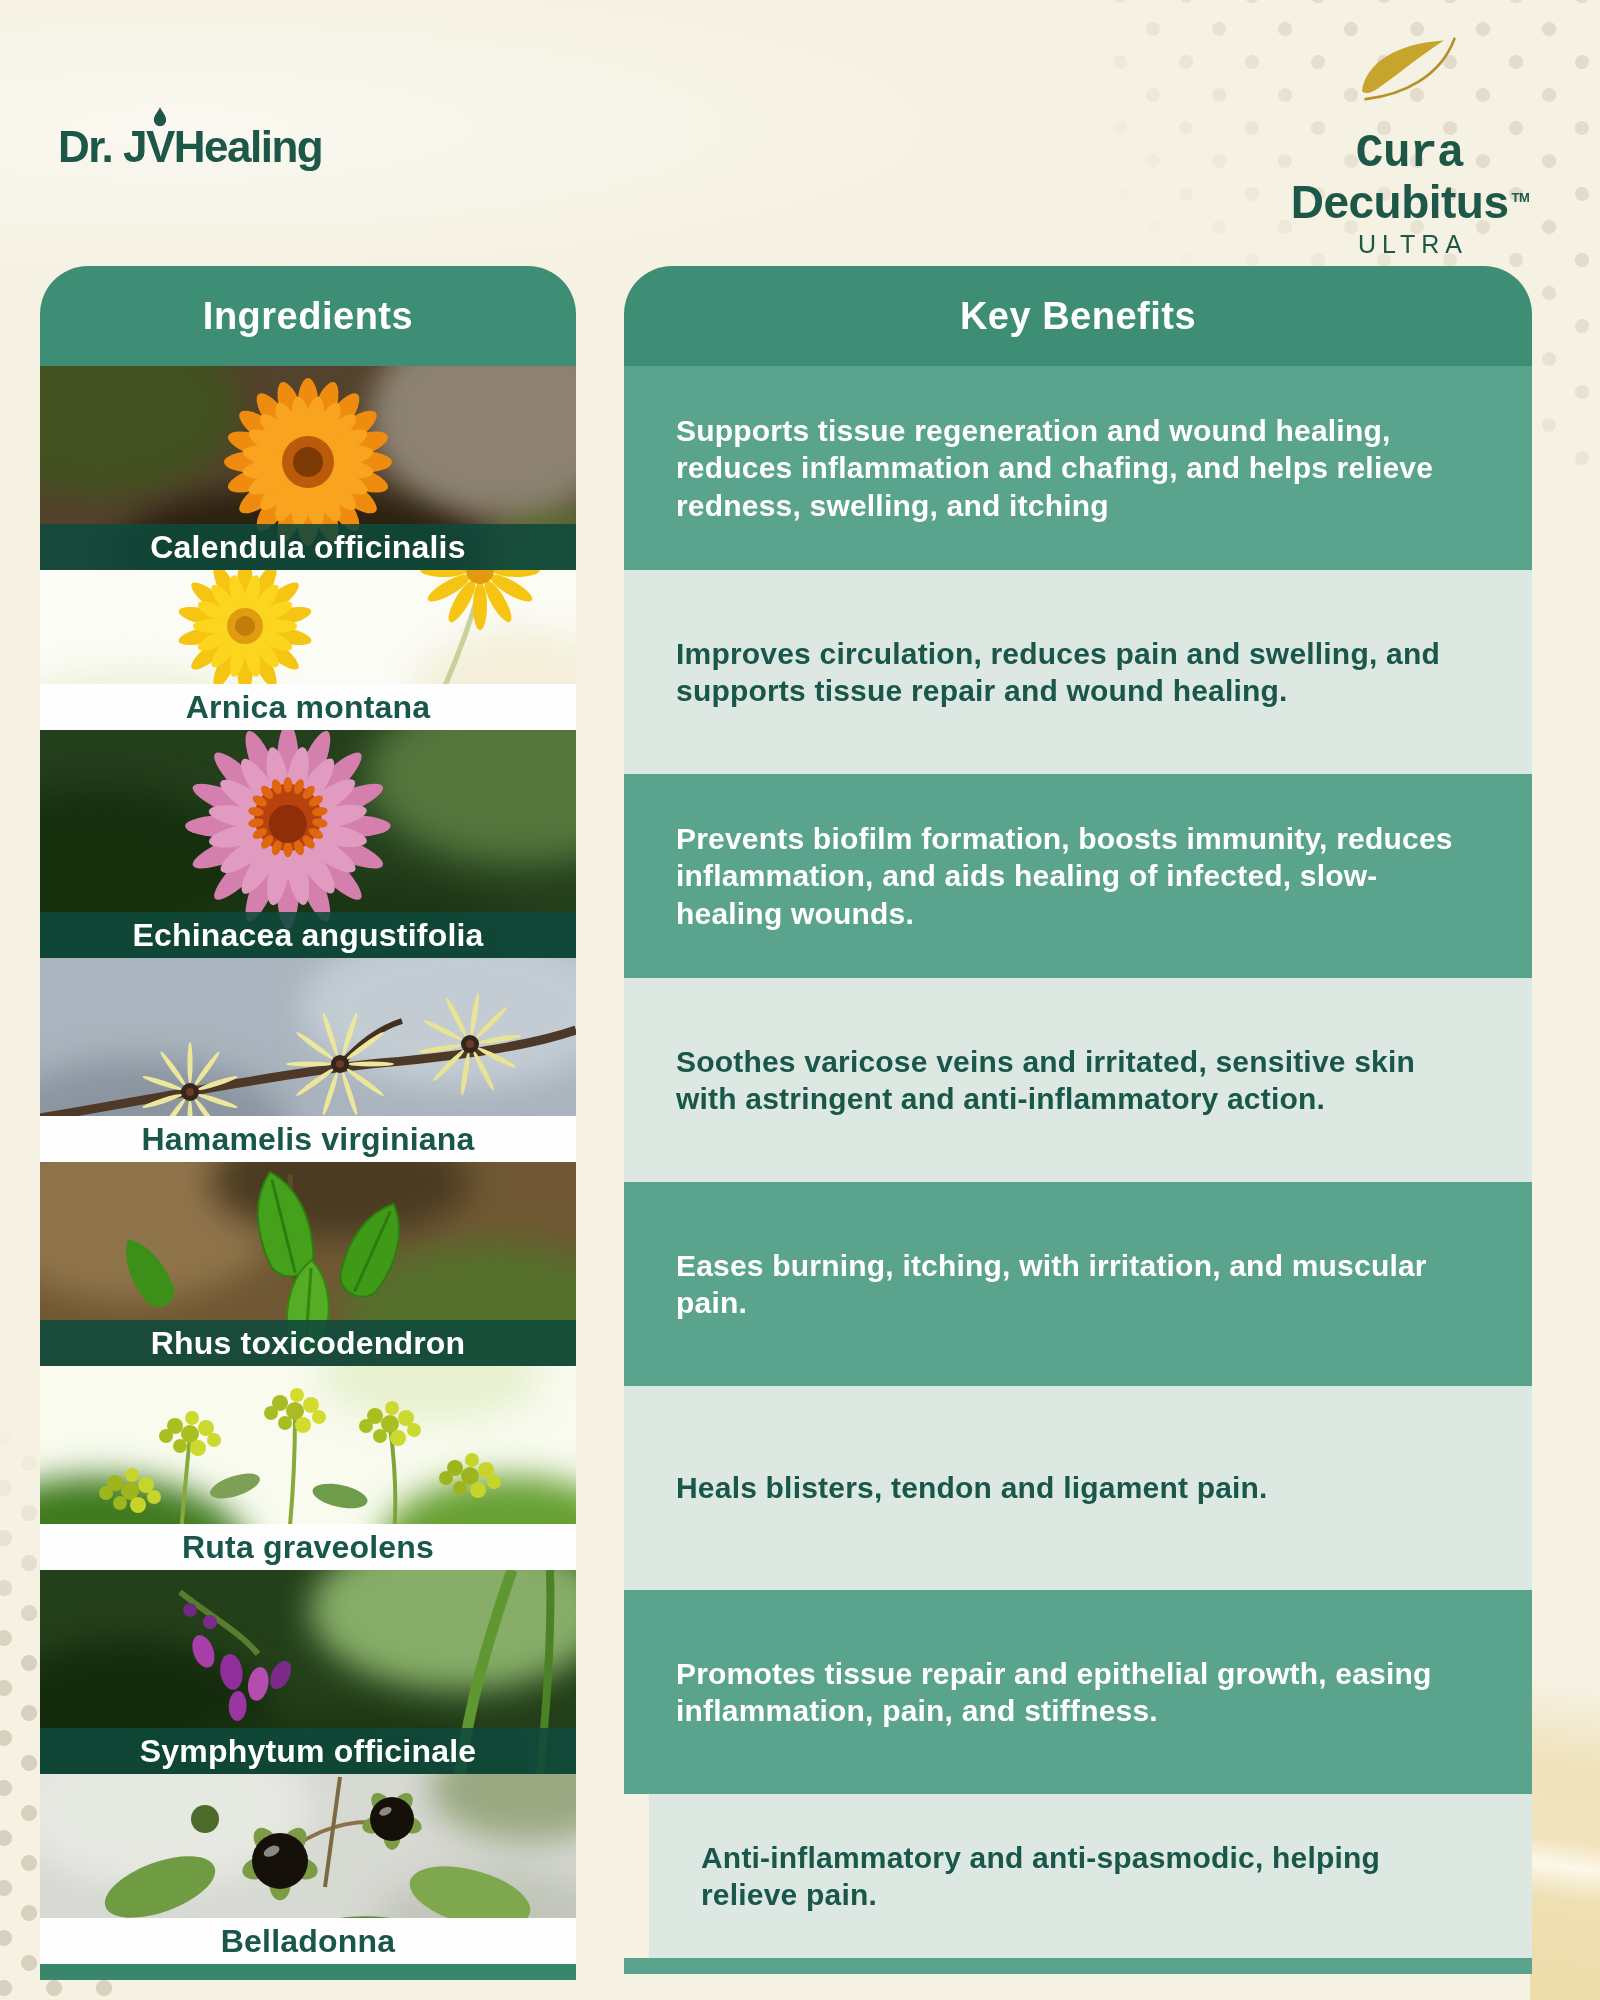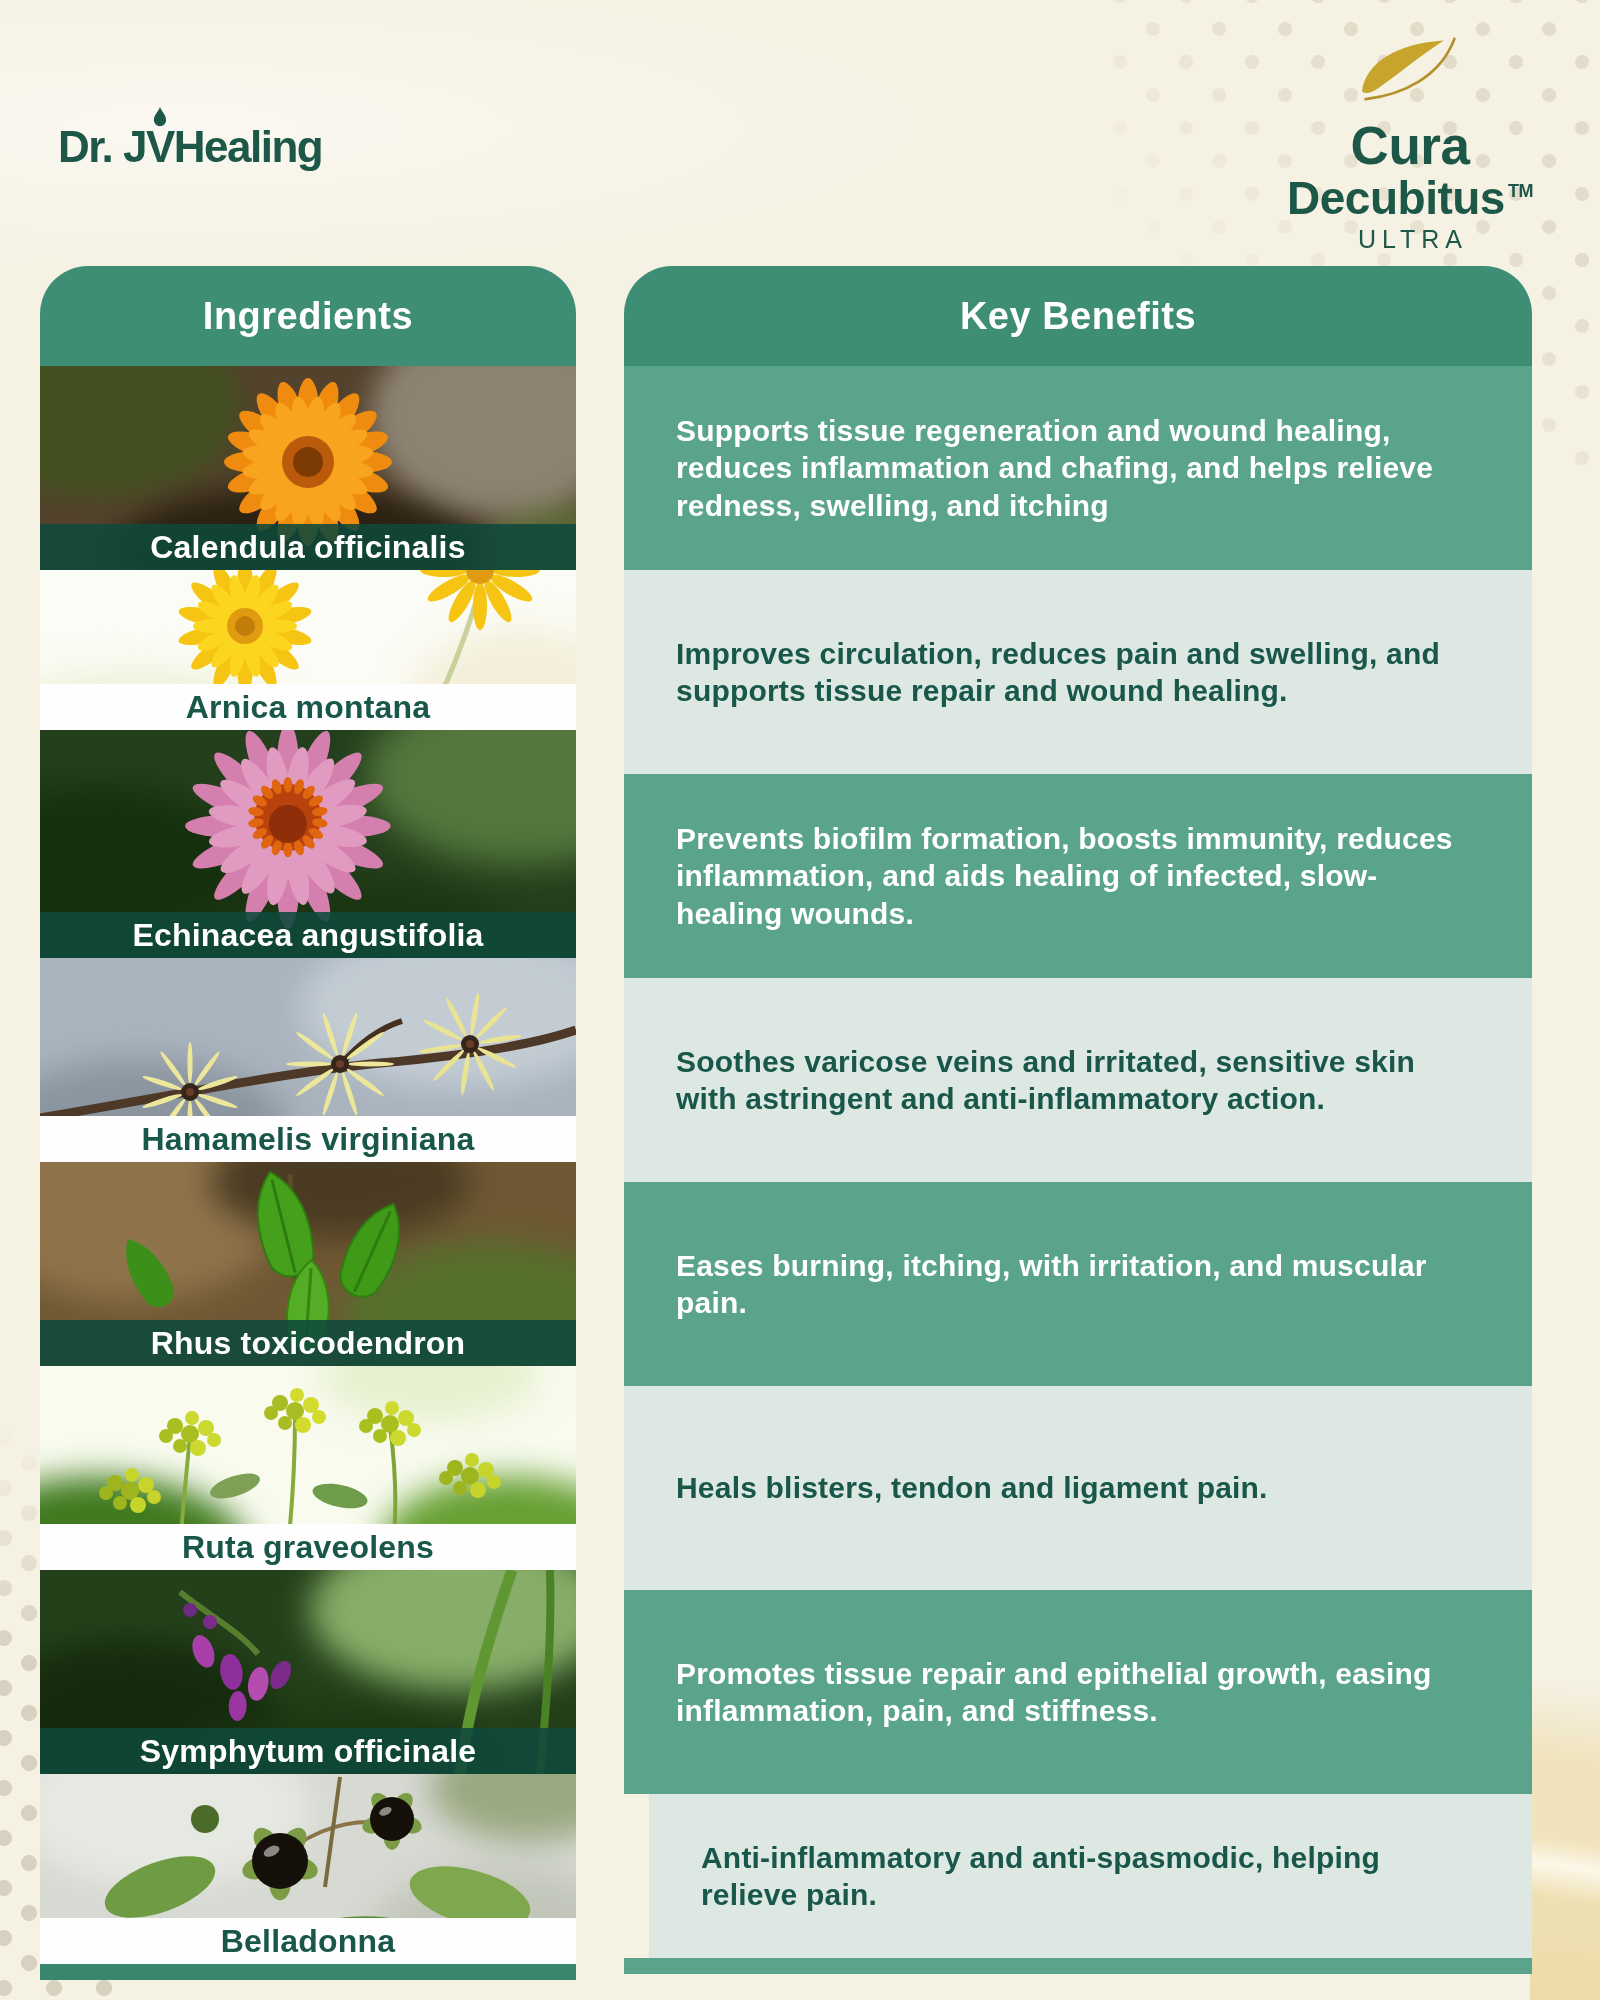--- a/index.html
+++ b/index.html
@@ -26,23 +26,23 @@
 
   
   .brand-logo{position:absolute;left:58px;top:122px;display:flex;align-items:baseline;
     color:#1d5748;font-size:44px;font-weight:800;letter-spacing:-1.5px;}
   .vwrap{position:relative;display:inline-block;}
   .drop{position:absolute;left:50%;transform:translateX(-50%);top:-15px;width:16px;height:20px;}
 
   
   .product-logo{position:absolute;left:1285px;top:36px;width:250px;text-align:center;color:#1d5748;}
   .feather{display:block;margin:0 auto;width:132px;height:80px;}
-  .pl1{font-size:53px;font-weight:800;letter-spacing:-0.5px;margin-top:2px;line-height:1.05;}
+  .pl1{font-size:46px;font-weight:800;letter-spacing:-0.5px;margin-top:14px;line-height:1.05;font-family:Liberation Mono, monospace;}
   .pl2{font-size:46px;font-weight:800;letter-spacing:-0.5px;line-height:1.05;}
-  .tm{font-size:18px;font-weight:700;vertical-align:super;margin-left:3px;}
+  .tm{font-size:13px;font-weight:700;vertical-align:super;margin-left:3px;}
   .pl3{font-size:25px;font-weight:400;letter-spacing:6px;margin-top:3px;text-indent:6px;}
 
   
   .col{position:absolute;top:266px;}
   .col-ing{left:40px;width:536px;}
   .col-ben{left:624px;width:908px;}
   .col-header{height:100px;background:#3e8d75;border-radius:48px 48px 0 0;
     display:flex;align-items:center;justify-content:center;}
   .col-header span{color:#ffffff;font-size:38px;font-weight:700;letter-spacing:0.5px;}
 

